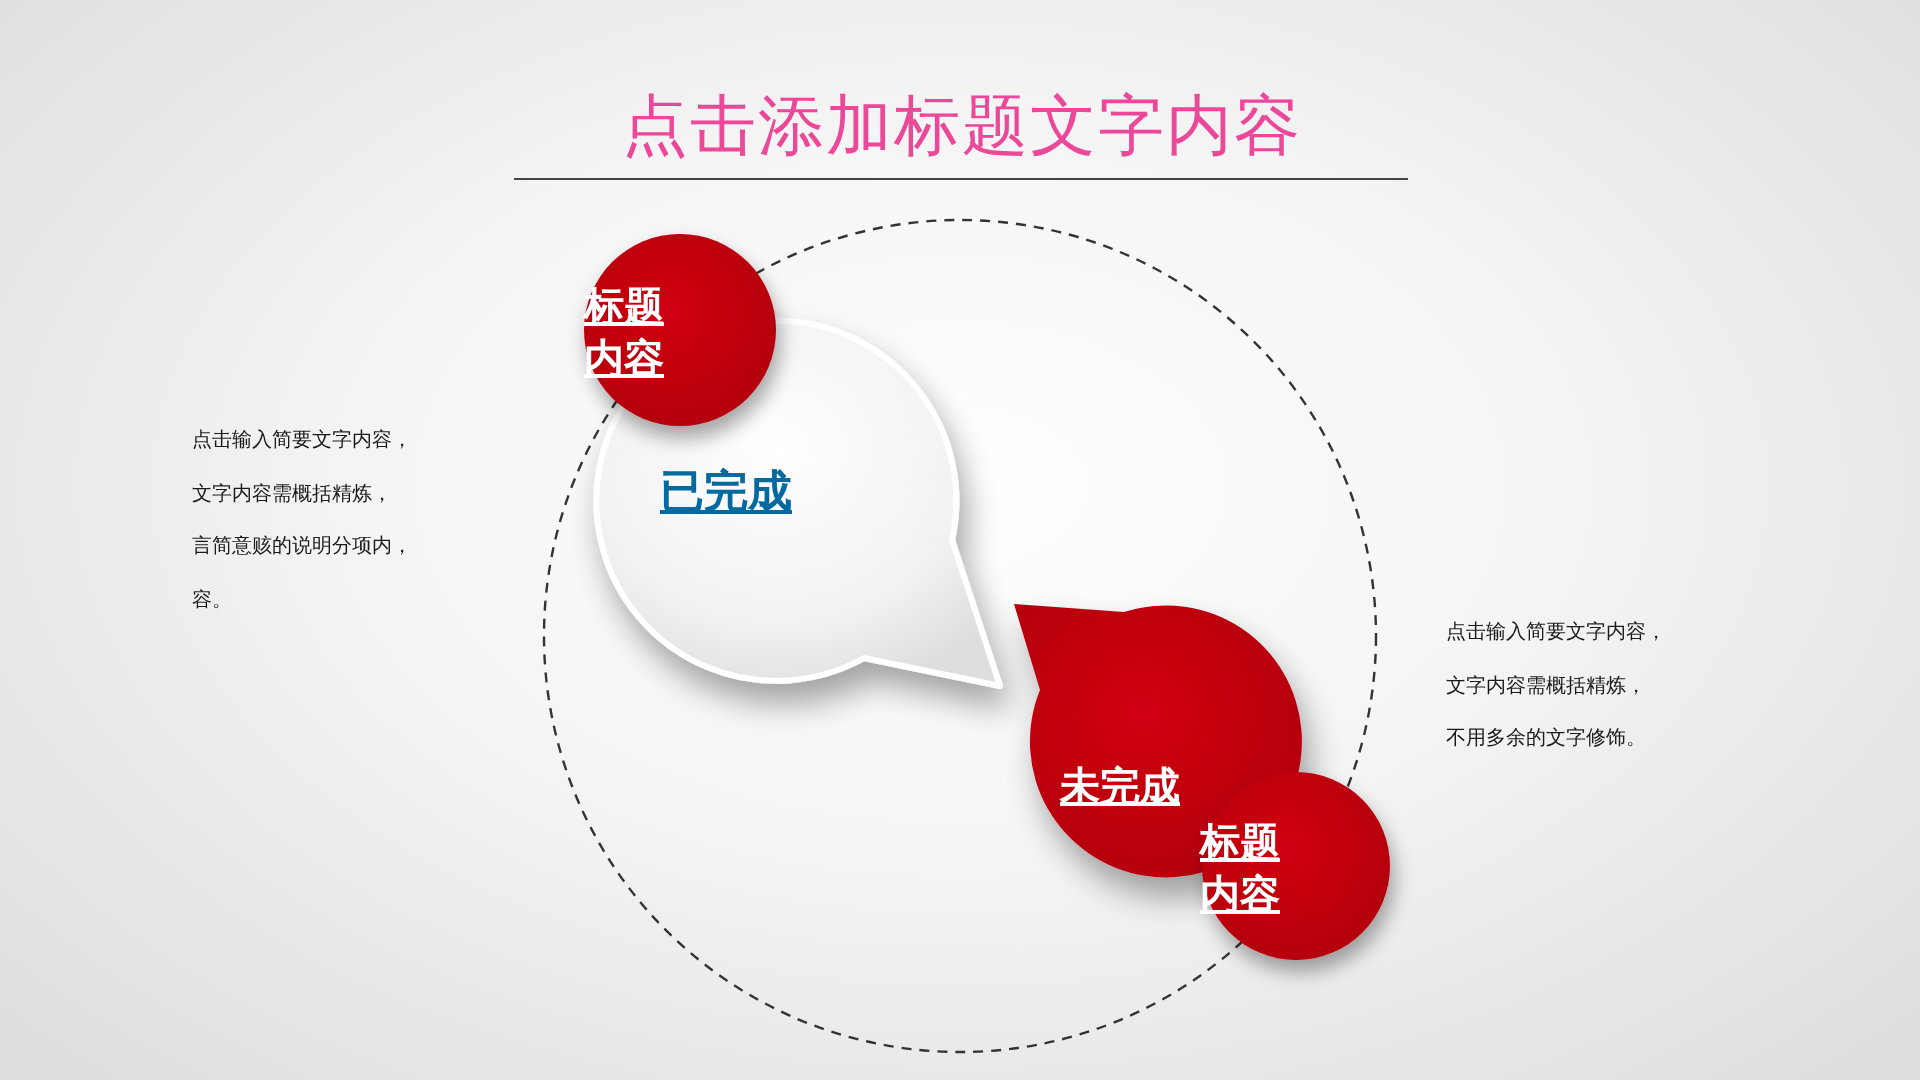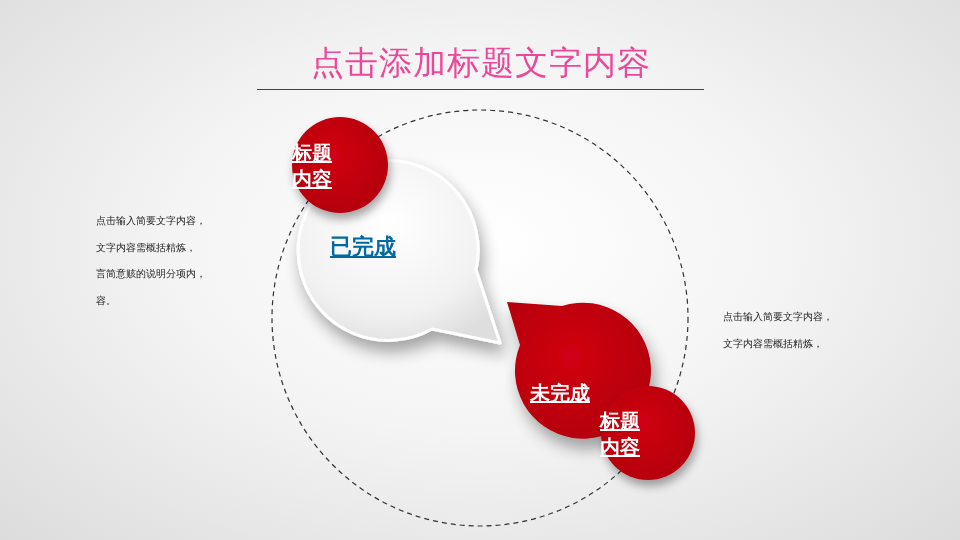--- a/index.html
+++ b/index.html
@@ -107,13 +107,14 @@
 <div class="desc desc-left">
   <p>点击输入简要文字内容，</p>
   <p>文字内容需概括精炼，</p>
   <p>言简意赅的说明分项内，</p>
   <p>容。</p>
 </div>
 
 <div class="desc desc-right">
   <p>点击输入简要文字内容，</p>
   <p>文字内容需概括精炼，</p>
+  <p>不用多余的文字修饰。</p>
 </div>
 
 </body></html>

